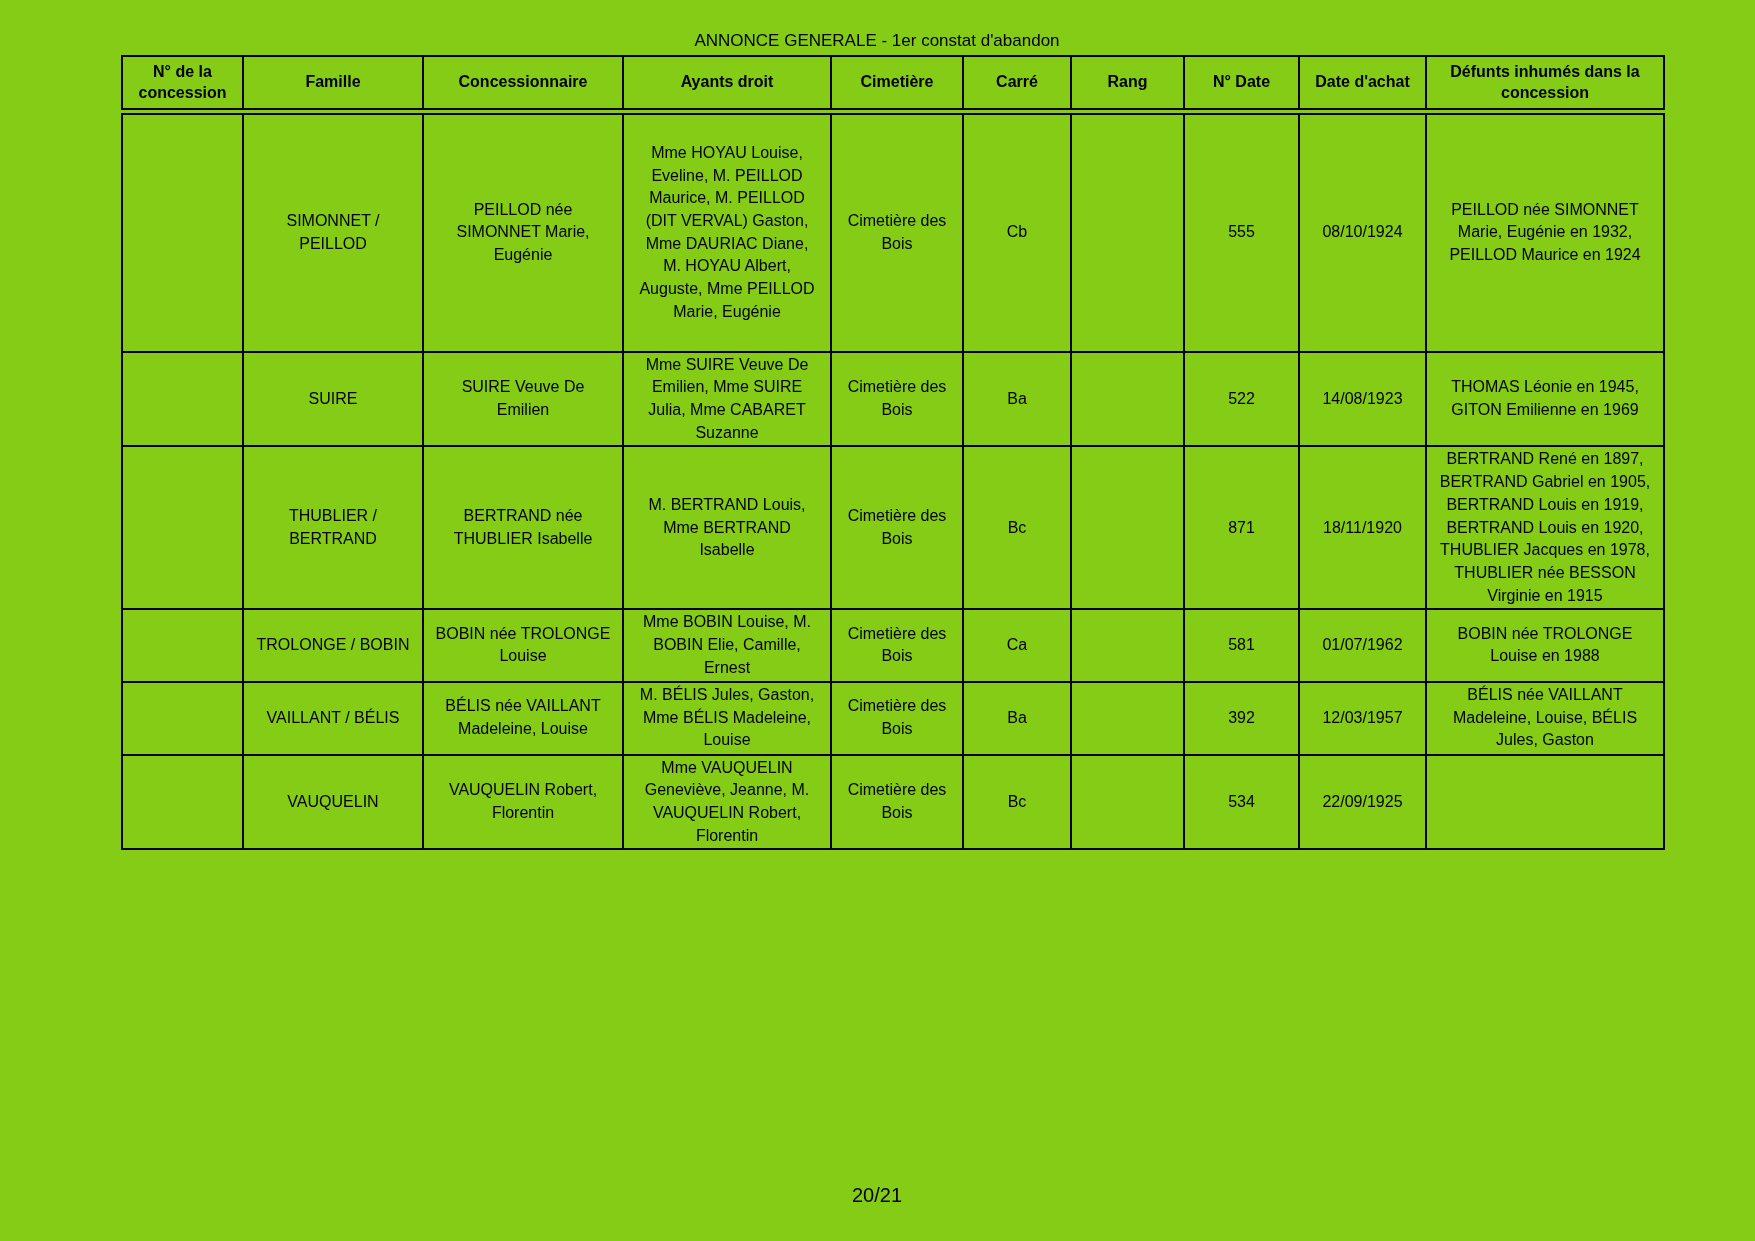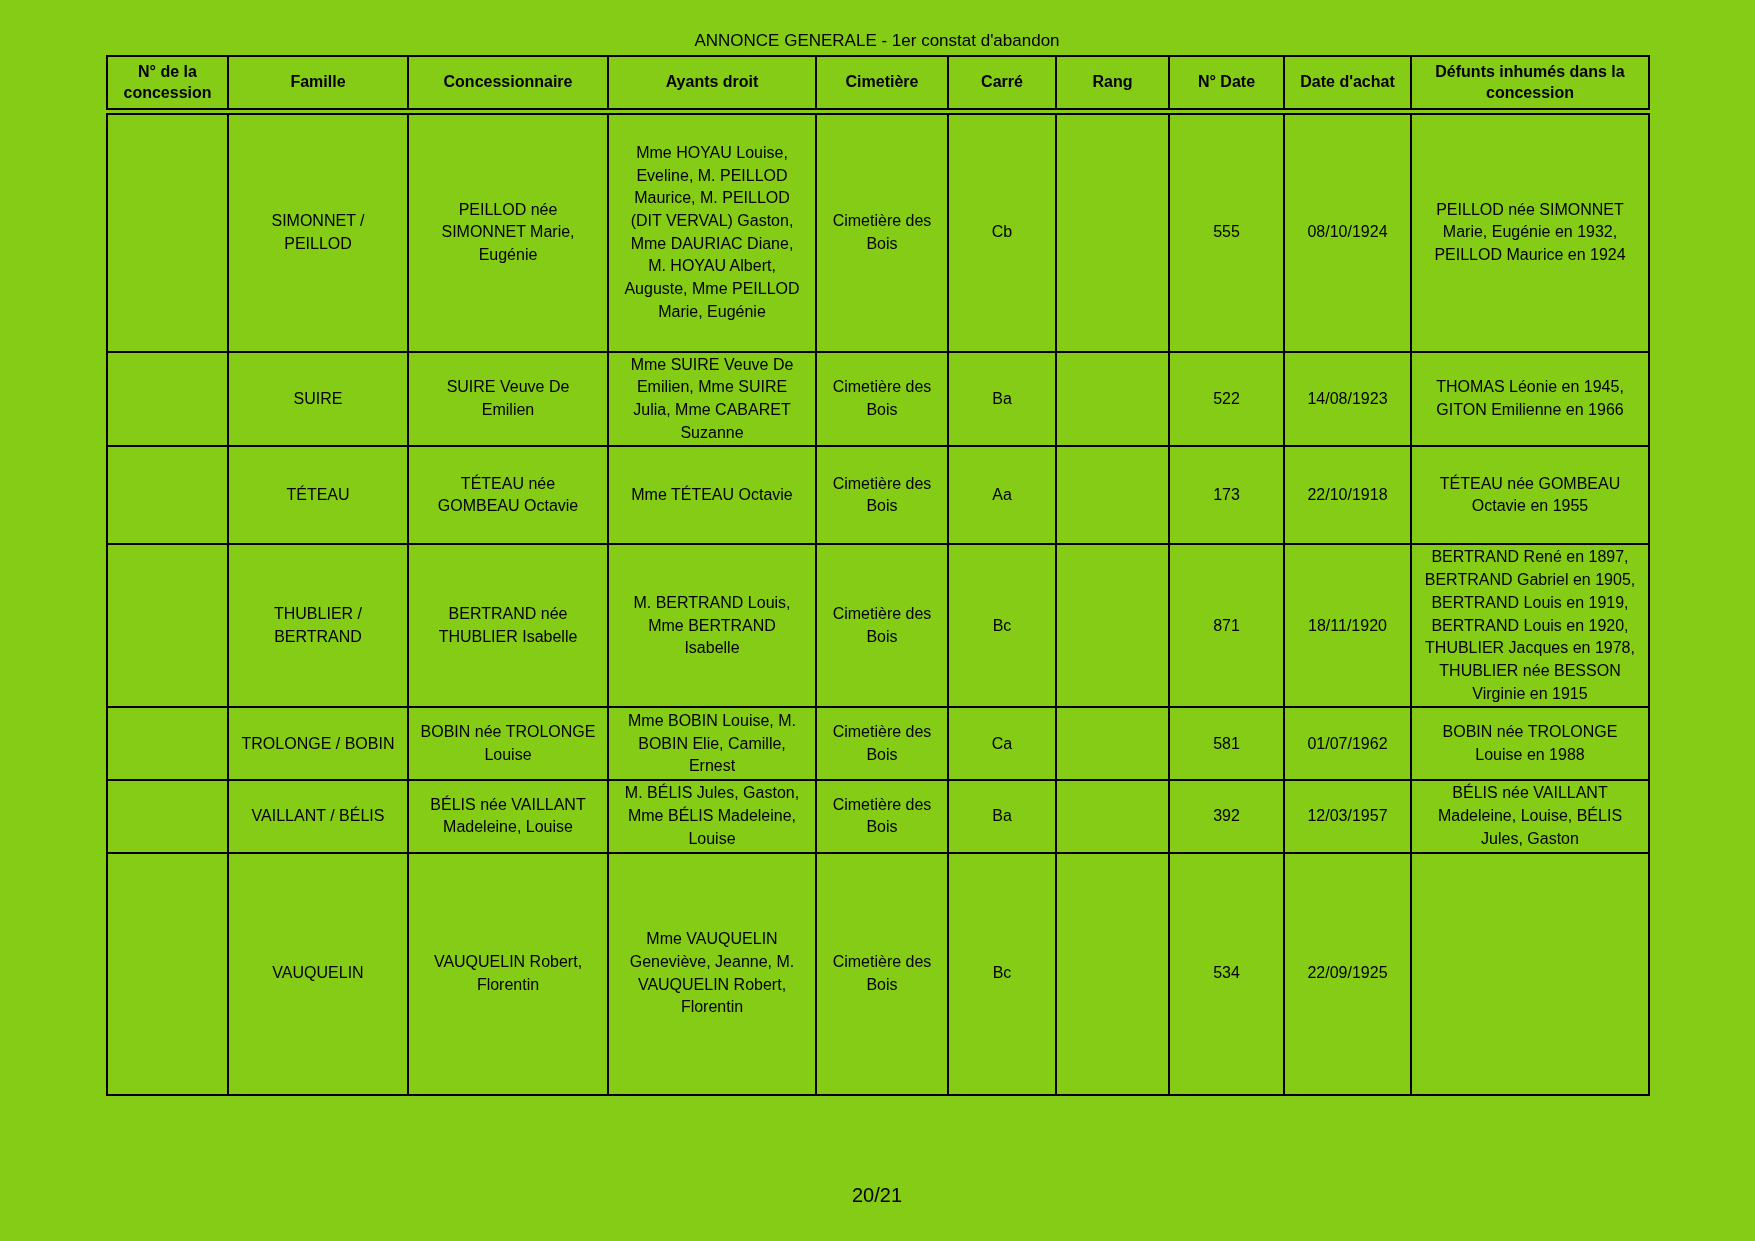--- a/index.html
+++ b/index.html
@@ -22,21 +22,21 @@
     left: 106px;
     width: 1542px;
     text-align: center;
     font-size: 17px;
     line-height: 22px;
     white-space: nowrap;
   }
   table.concessions {
     position: absolute;
     top: 55px;
-    left: 106px;
+    left: 121px;
     width: 1542px;
     border-collapse: collapse;
     table-layout: fixed;
     padding-left: 47px;
   }
   th, td {
     border: 2px solid #000000;
     text-align: center;
     vertical-align: middle;
     font-size: 16px;
@@ -122,33 +122,21 @@
         <tr>
       <td></td>
       <td>SUIRE</td>
       <td>SUIRE Veuve De Emilien</td>
       <td>Mme SUIRE Veuve De Emilien, Mme SUIRE Julia, Mme CABARET Suzanne</td>
       <td>Cimetière des Bois</td>
       <td>Ba</td>
       <td></td>
       <td>522</td>
       <td>14/08/1923</td>
-      <td>THOMAS Léonie en 1945, GITON Emilienne en 1966</td>
-    </tr>
-        <tr>
-      <td></td>
-      <td>TÉTEAU</td>
-      <td>TÉTEAU née GOMBEAU Octavie</td>
-      <td>Mme TÉTEAU Octavie</td>
-      <td>Cimetière des Bois</td>
-      <td>Aa</td>
-      <td></td>
-      <td>173</td>
-      <td>22/10/1918</td>
-      <td>TÉTEAU née GOMBEAU Octavie en 1955</td>
+      <td>THOMAS Léonie en 1945, GITON Emilienne en 1969</td>
     </tr>
         <tr>
       <td></td>
       <td>THUBLIER / BERTRAND</td>
       <td>BERTRAND née THUBLIER Isabelle</td>
       <td>M. BERTRAND Louis, Mme BERTRAND Isabelle</td>
       <td>Cimetière des Bois</td>
       <td>Bc</td>
       <td></td>
       <td>871</td>

